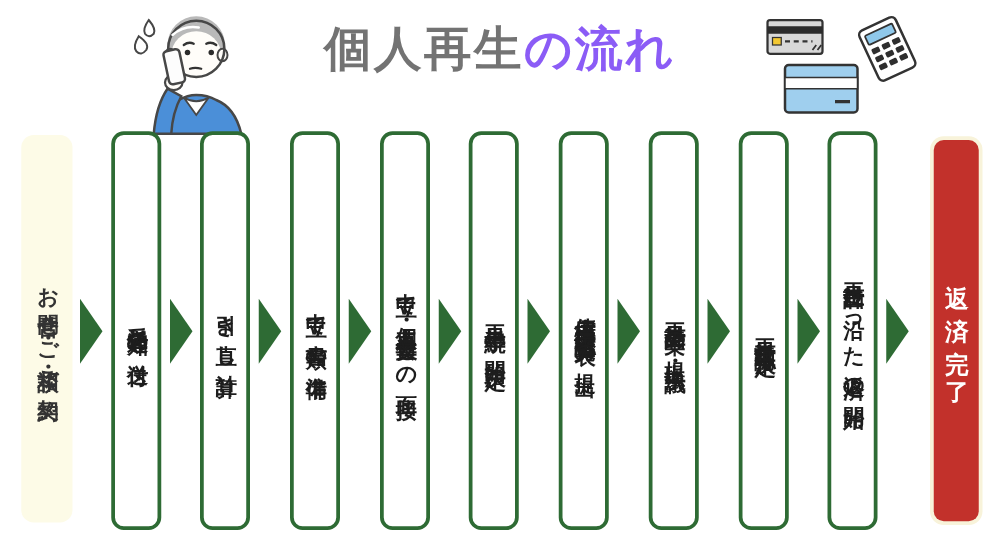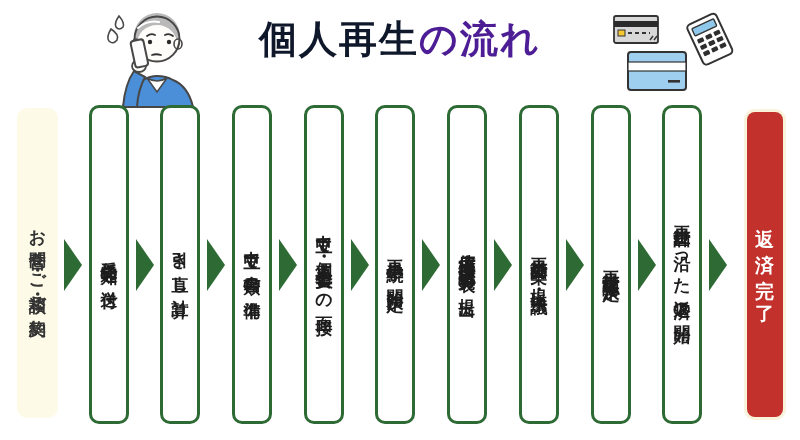--- a/index.html
+++ b/index.html
@@ -5,22 +5,22 @@
   html,body{margin:0;padding:0;}
   body{
     width:800px;height:440px;position:relative;background:#ffffff;
     font-family:"DejaVu Sans","Liberation Sans",sans-serif;
     overflow:hidden;
   }
   .page-title{
     position:absolute;left:0;right:0;top:20px;text-align:center;
     font-size:38px;font-weight:700;letter-spacing:2px;line-height:1;
   }
-  .t-red{color:#0f172a;}
-  .t-dark{color:#4c1d95;}
+  .t-red{color:#737373;}
+  .t-dark{color:#8b5cf6;}
   .illu{position:absolute;}
   #person-illu{left:103px;top:2px;}
   #items-illu{left:608px;top:6px;}
   .step{
     position:absolute;display:flex;align-items:center;justify-content:center;
     border-radius:10px;box-sizing:border-box;z-index:1;
   }
   .step span{
     writing-mode:vertical-rl;text-orientation:upright;line-height:1;
     white-space:nowrap;

